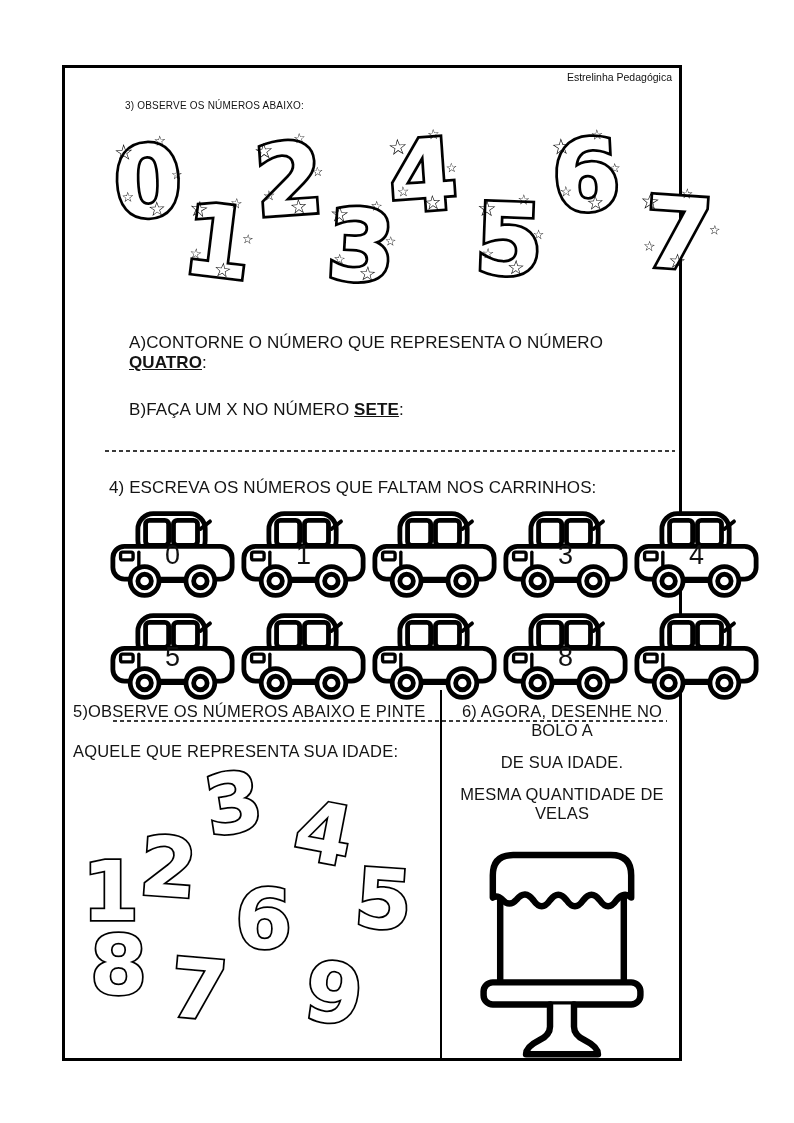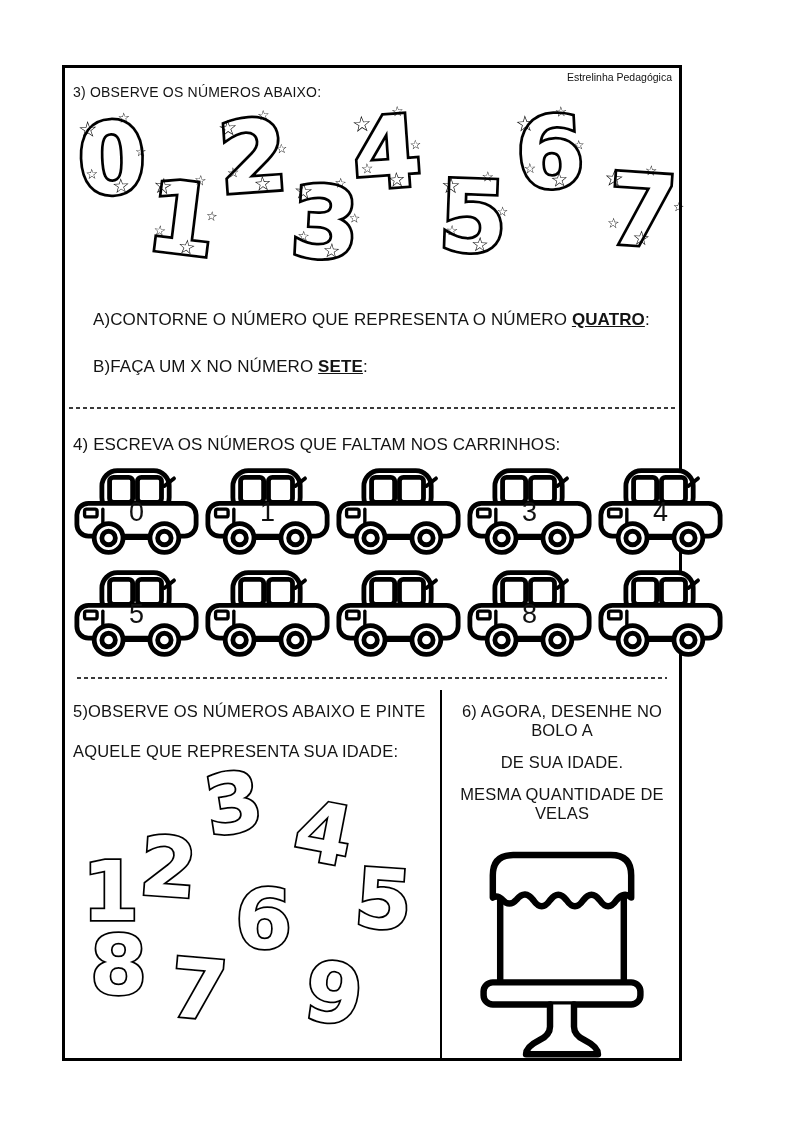--- a/index.html
+++ b/index.html
@@ -1,24 +1,24 @@
 <!DOCTYPE html>
 <html><head>
 <meta charset="utf-8">
 <style>
   html,body{margin:0;padding:0;background:#fff;}
   .sheet{position:relative;width:794px;height:1123px;background:#fff;
          font-family:"Liberation Sans",sans-serif;color:#141414;overflow:hidden;}
   .frame{position:absolute;left:62px;top:65px;width:620px;height:996px;
-         border:3px solid #000;box-sizing:border-box;background:#fff;}
+         border:3px solid #000;box-sizing:border-box;background:#fff;padding-left:36px;}
   .credit{position:absolute;top:3px;right:7px;font-size:10.5px;color:#111;}
 
   
   .sec3{padding:16px 8px 0 8px;}
-  .h3t{font-size:14px;font-weight:400;margin:0;letter-spacing:.2px;}
+  .h3t{font-size:10px;font-weight:400;margin:16px;letter-spacing:.2px;}
   .numband{position:relative;height:172px;margin-top:4px;}
   .bignum{position:absolute;width:70px;height:100px;}
   .digit{display:block;text-align:center;font-family:"DejaVu Sans",sans-serif;
          font-weight:700;font-size:98px;line-height:98px;color:#fff;
          -webkit-text-stroke:5.5px #000;paint-order:stroke fill;}
   .p0{left:4px;top:6px;transform:rotate(-2deg);}
   .p1{left:74px;top:66px;transform:rotate(7deg);}
   .p2{left:145px;top:4px;transform:rotate(-4deg);}
   .p3{left:217px;top:70px;transform:rotate(3deg);}
   .p4{left:279px;top:0px;transform:rotate(-4deg);}

